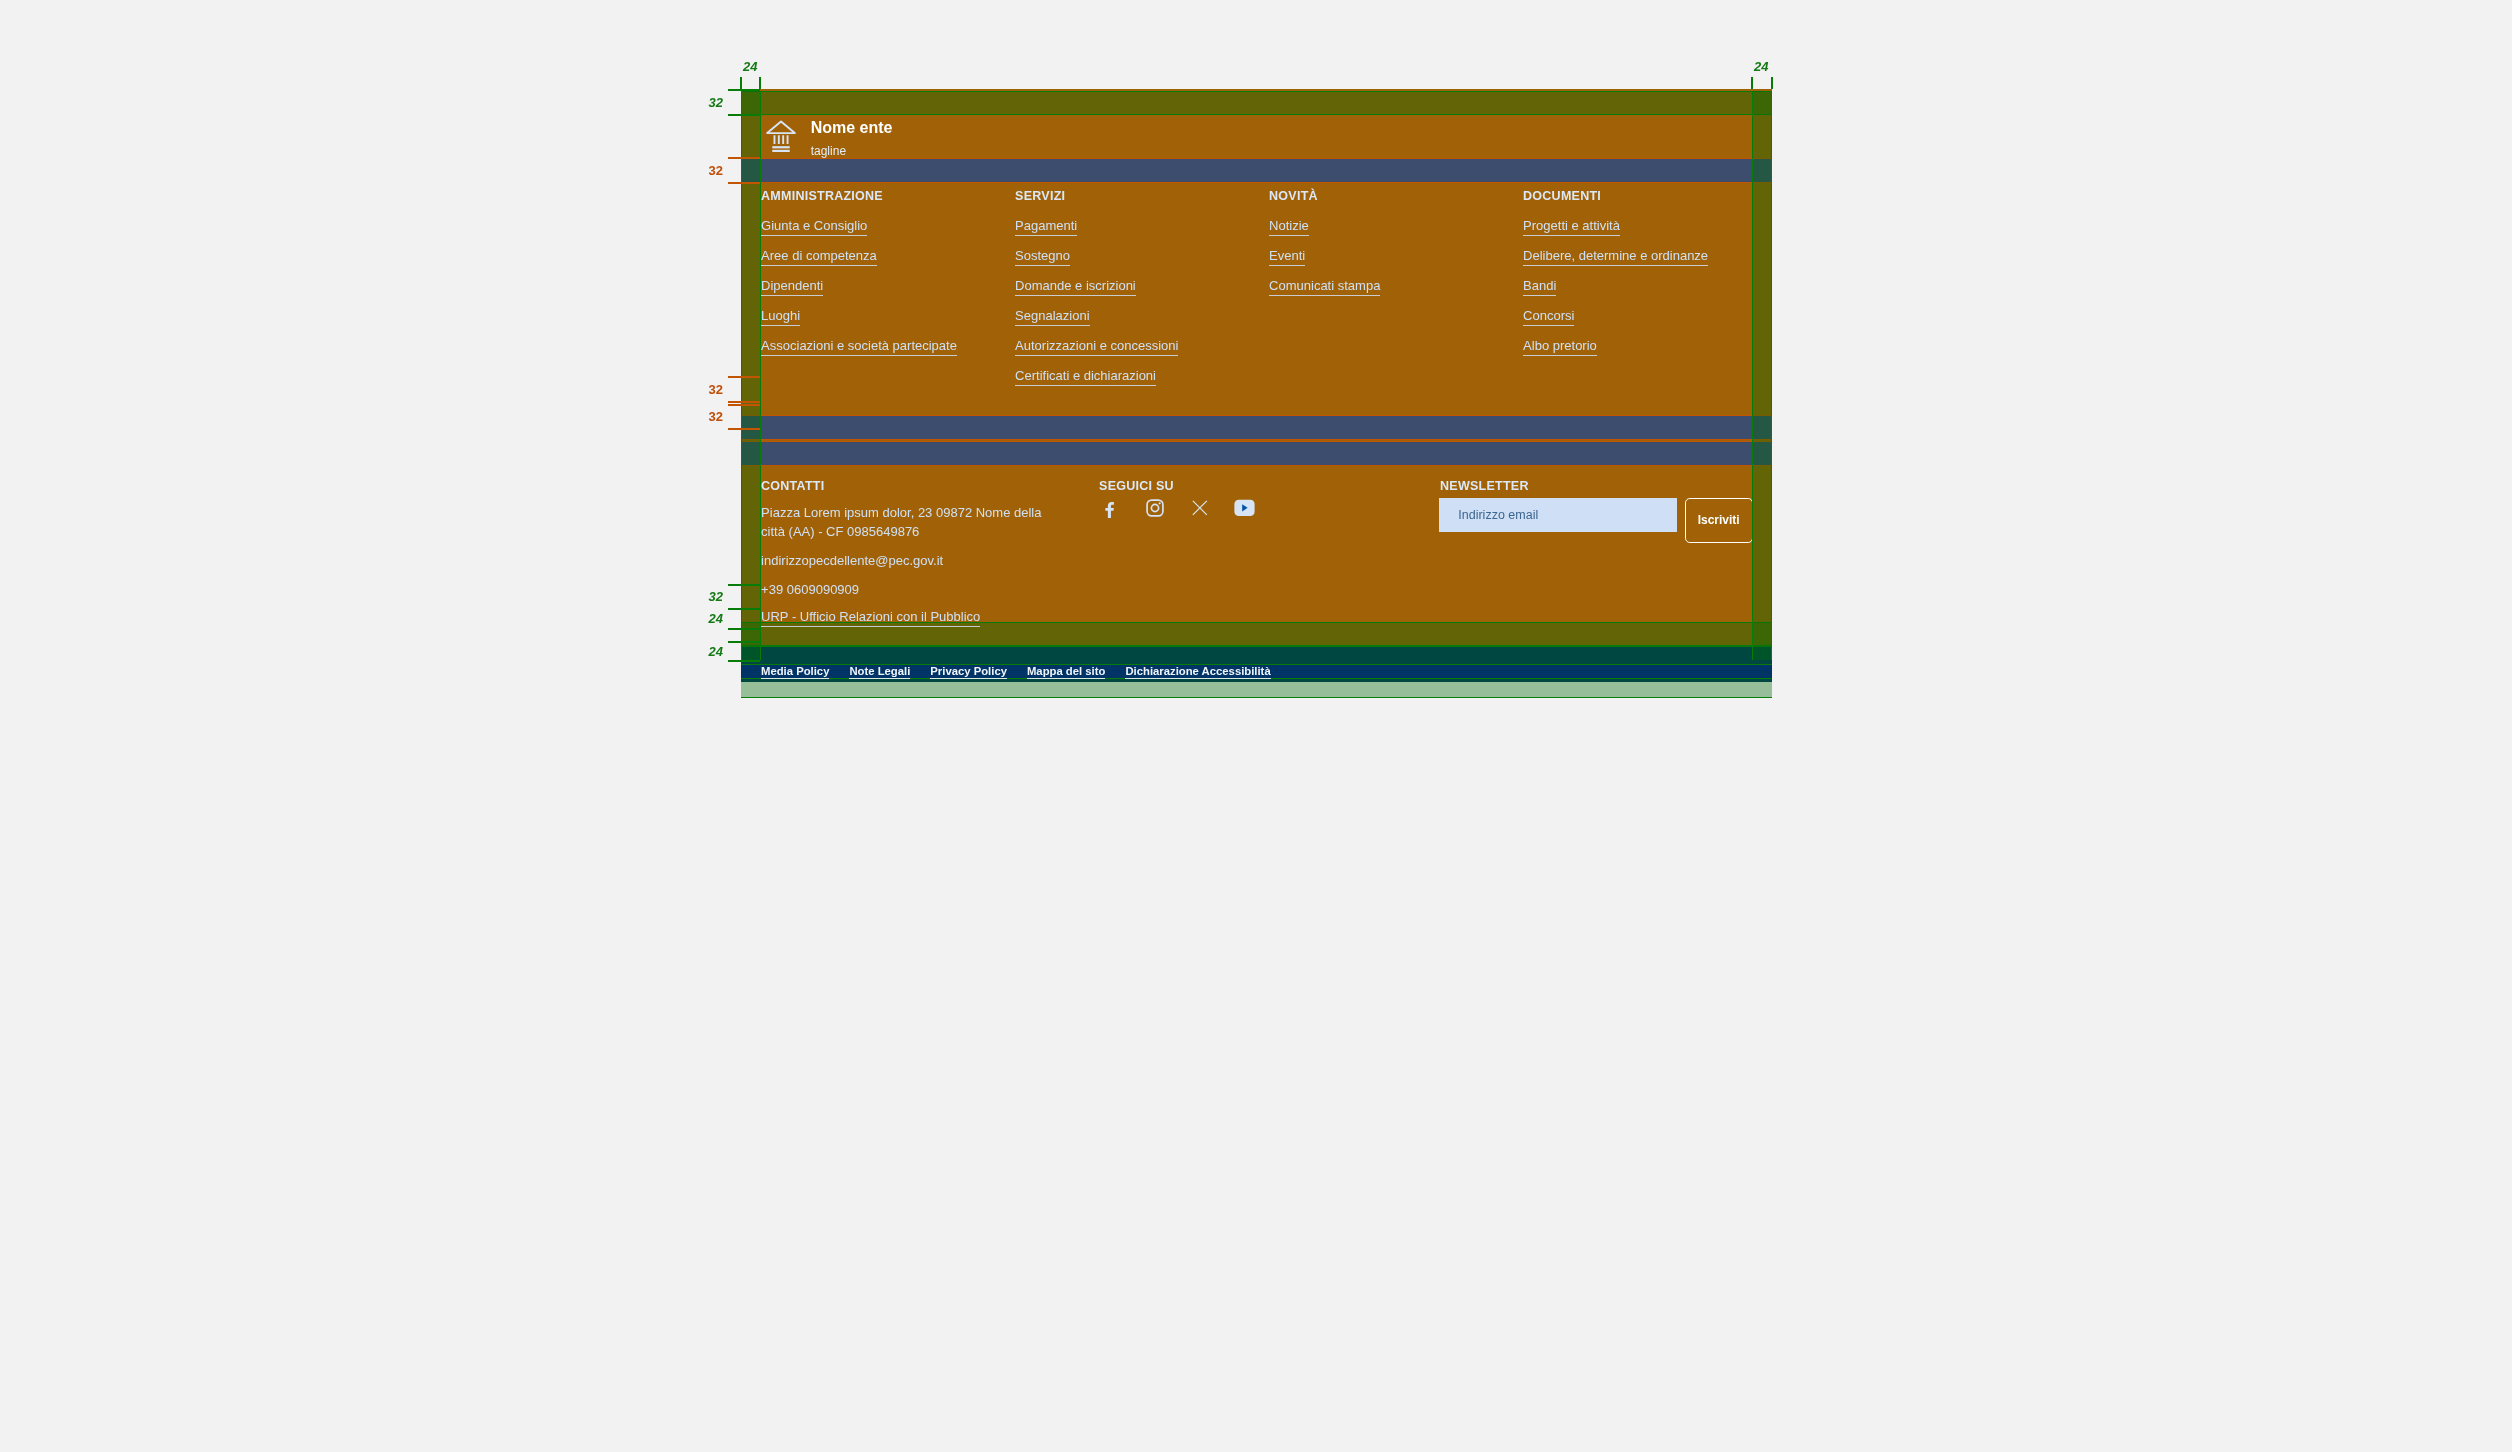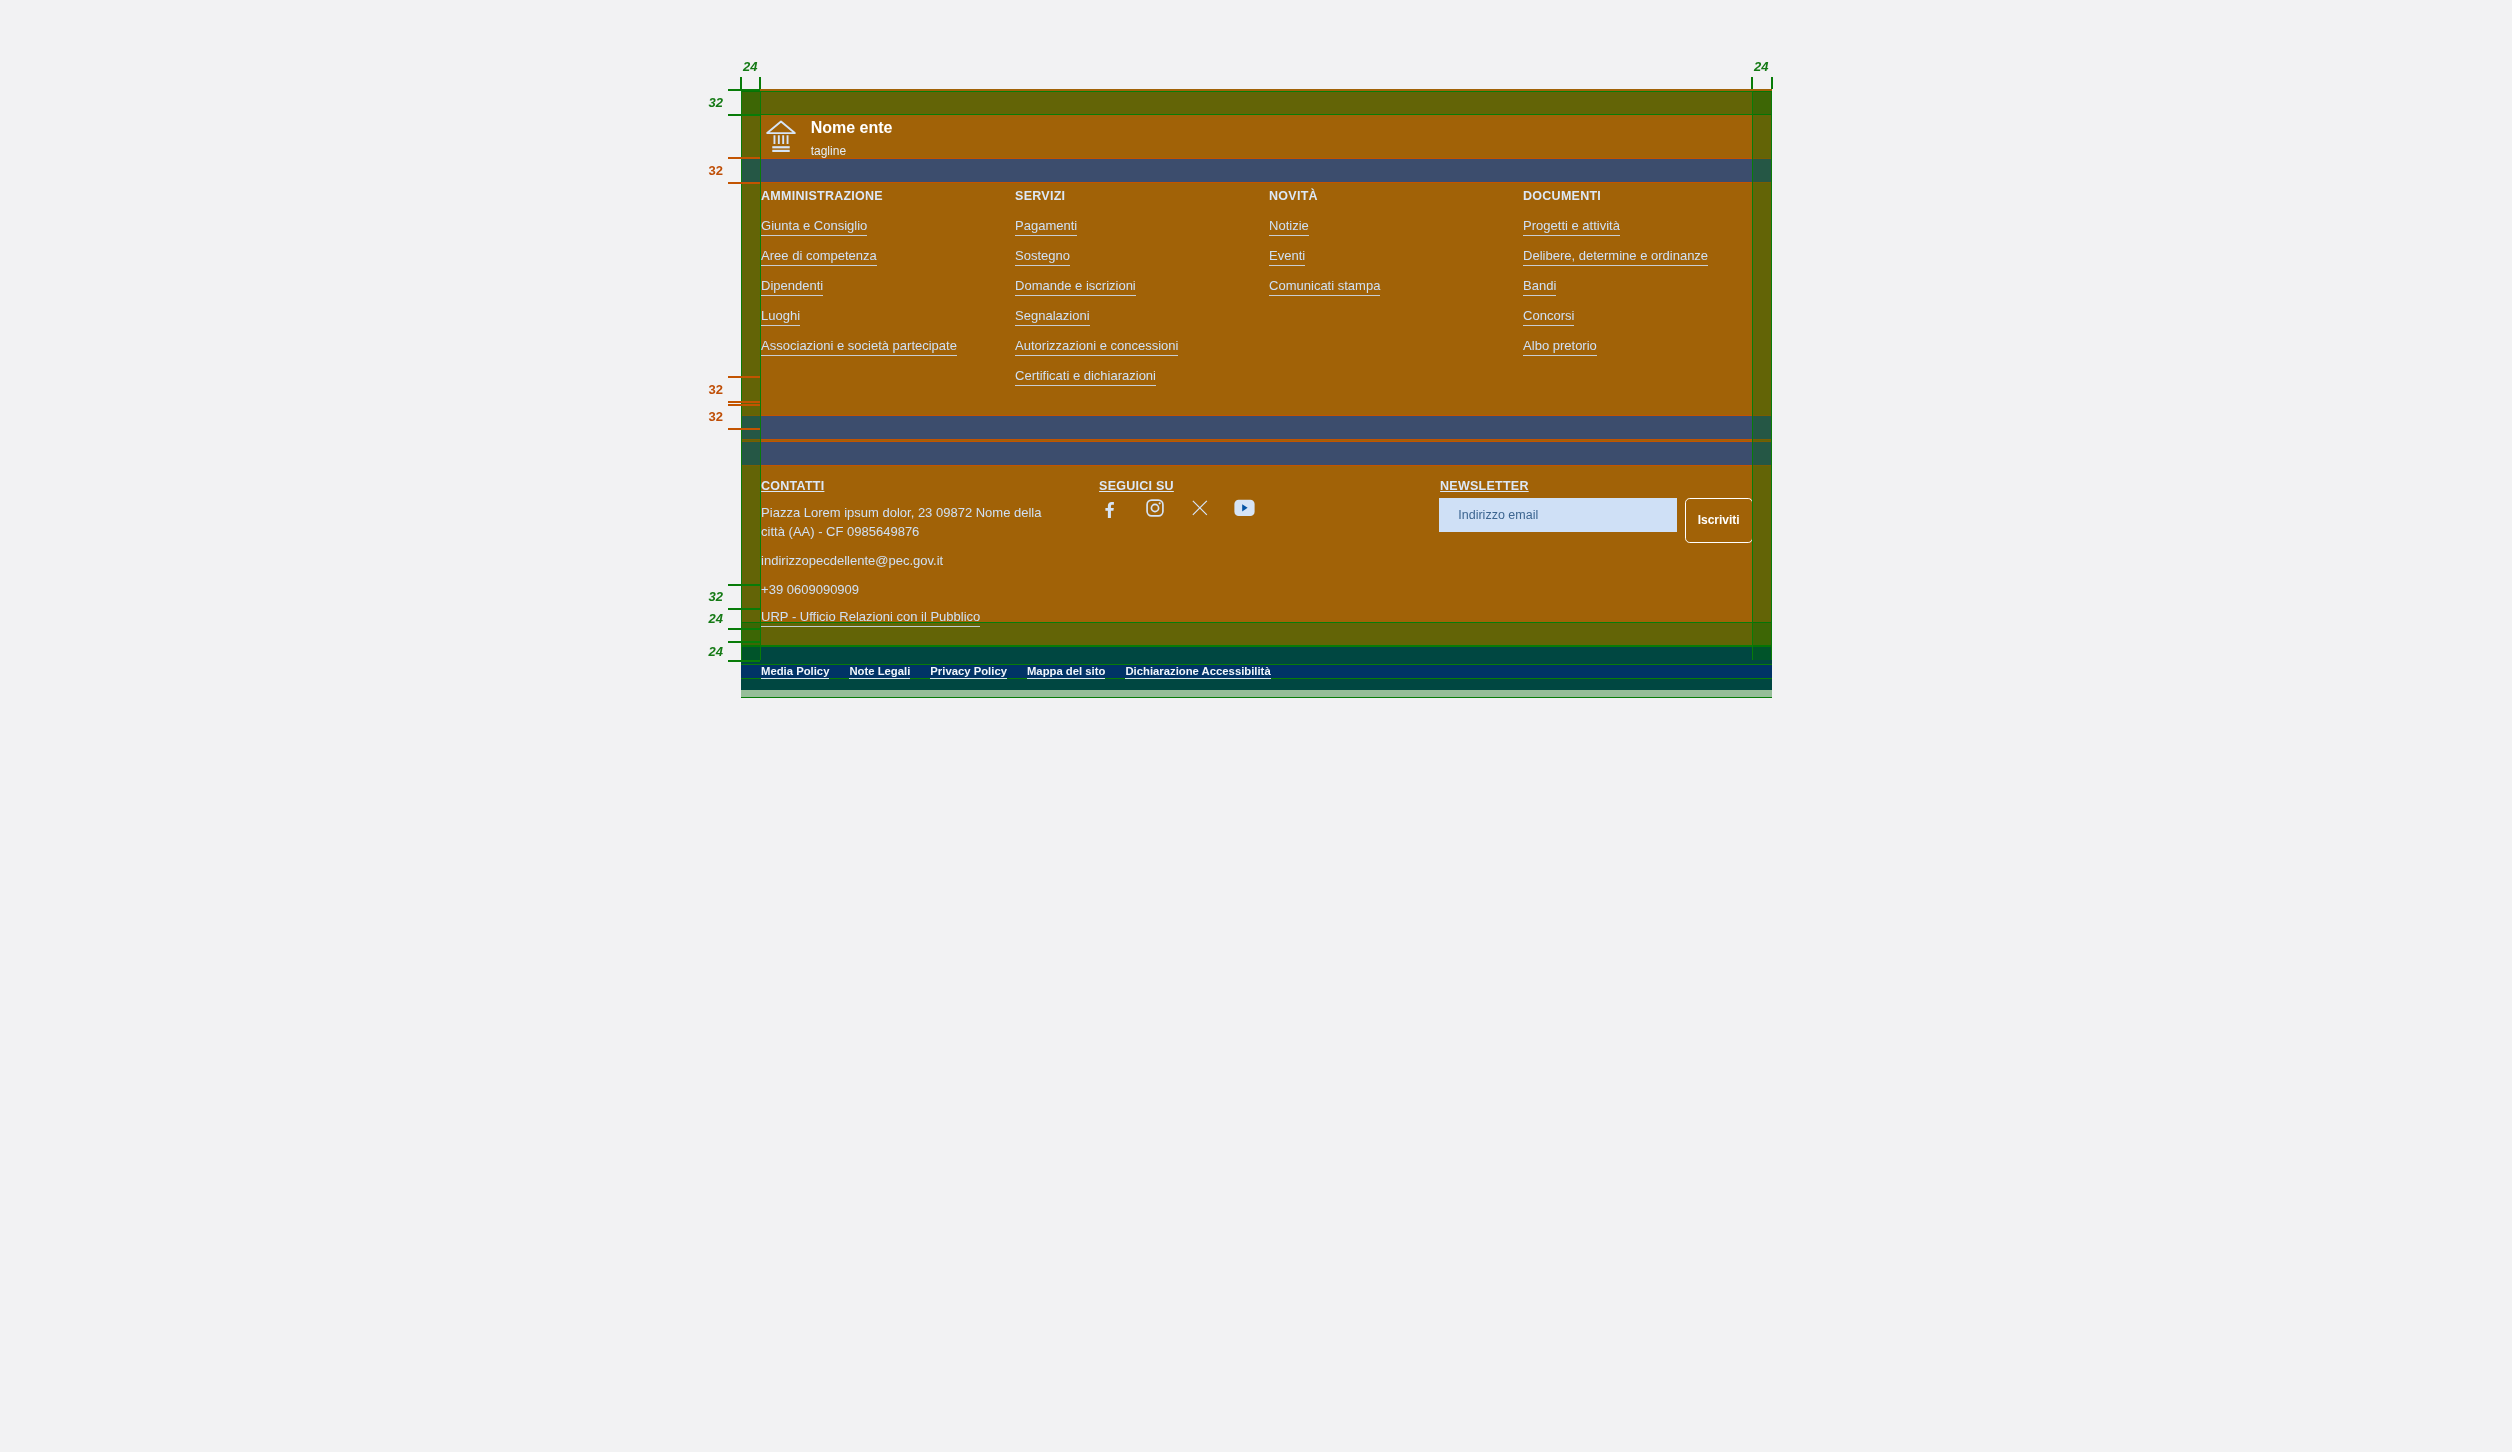--- a/index.html
+++ b/index.html
@@ -23,33 +23,33 @@
   .org-tag{color:#e3edf9;font-size:12px;line-height:14.5px;margin-top:7.2px;}
 
   
   .fcols{height:232px;display:grid;grid-template-columns:254px 254px 254px 1fr;padding:6.4px 19.3px 0 19.3px;box-sizing:border-box;}
   .col-title{color:#dce8f7;font-size:12.5px;font-weight:700;letter-spacing:.02em;line-height:14.5px;margin:0 0 15.3px 0.8px;}
   .flink{display:inline-block;color:#cfe0f4;font-size:13px;line-height:13.7px;padding-bottom:2.4px;border-bottom:0.8px solid rgba(207,224,244,.85);margin:0 0 13px 0.8px;cursor:pointer;text-decoration:none;}
   .fcol .flink{display:table;}
 
   
   .fbottom{height:156px;display:grid;grid-template-columns:338px 341px 1fr;padding:13px 19.3px 0 19.3px;box-sizing:border-box;}
-  .sec-title{color:#dce8f7;font-size:12.5px;font-weight:700;letter-spacing:.02em;line-height:14.5px;margin-left:0.8px;text-decoration:underline;}
+  .sec-title{color:#dce8f7;font-size:12.5px;font-weight:700;letter-spacing:.02em;line-height:14.5px;margin-left:0.8px;}
   .c-line{color:#cfe0f4;font-size:13px;line-height:19.3px;margin:8.9px 0.8px 0 0.8px;max-width:298px;}
   .c-plain{color:#cfe0f4;font-size:13px;line-height:19.3px;margin:9.7px 0.8px 0 0.8px;}
   .c-link{display:table;color:#cfe0f4;font-size:13px;line-height:15.3px;margin:9.7px 0.8px 0 0.8px;padding-bottom:1.6px;border-bottom:0.8px solid rgba(207,224,244,.85);cursor:pointer;text-decoration:none;}
   .socials{display:flex;gap:24px;margin:4px 0 0 0.8px;}
   .sicon{width:21px;height:21px;display:flex;align-items:center;justify-content:center;cursor:pointer;}
   .nlrow{display:flex;margin-top:4px;gap:8px;}
   .nlinput{flex:1;height:34px;background:#cfe0f6;border:none;outline:none;padding:0 19px;font-size:12.5px;color:#35608c;font-family:"Liberation Sans",sans-serif;box-sizing:border-box;min-width:0;}
   .nlinput::placeholder{color:#3c6590;opacity:1;}
   .nlbtn{height:45px;background:transparent;border:1.6px solid #ffffff;border-radius:4.8px;color:#ffffff;font-size:12px;font-weight:700;padding:0 12px;font-family:"Liberation Sans",sans-serif;cursor:pointer;}
 
   
-  .bbar{height:44px;background:#003366;}
+  .bbar{height:36px;background:#003366;}
   .pad24{height:19.3px;background:rgba(0,104,4,.38);border-top:1.6px solid #087c08;border-bottom:1.6px solid #087c08;box-sizing:border-box;}
   .legal{height:13px;display:flex;align-items:center;gap:20px;padding-left:20px;}
   .llink{color:#f1f6fd;font-size:11.3px;font-weight:700;line-height:12px;padding-bottom:1.6px;border-bottom:0.8px solid rgba(241,246,253,.9);cursor:pointer;text-decoration:none;white-space:nowrap;}
 
   
   .tickh{position:absolute;left:100px;width:32px;height:1.6px;z-index:8;}
   .tickv{position:absolute;top:77px;width:1.6px;height:12px;background:#087c08;z-index:8;}
   .tg{background:#087c08;} .to{background:#c35400;}
   .mlabel{position:absolute;width:24px;text-align:right;font-size:13px;font-weight:700;z-index:8;}
   .mlabel.g{color:#157a15;font-style:italic;} .mlabel.o{color:#bf4e06;}

